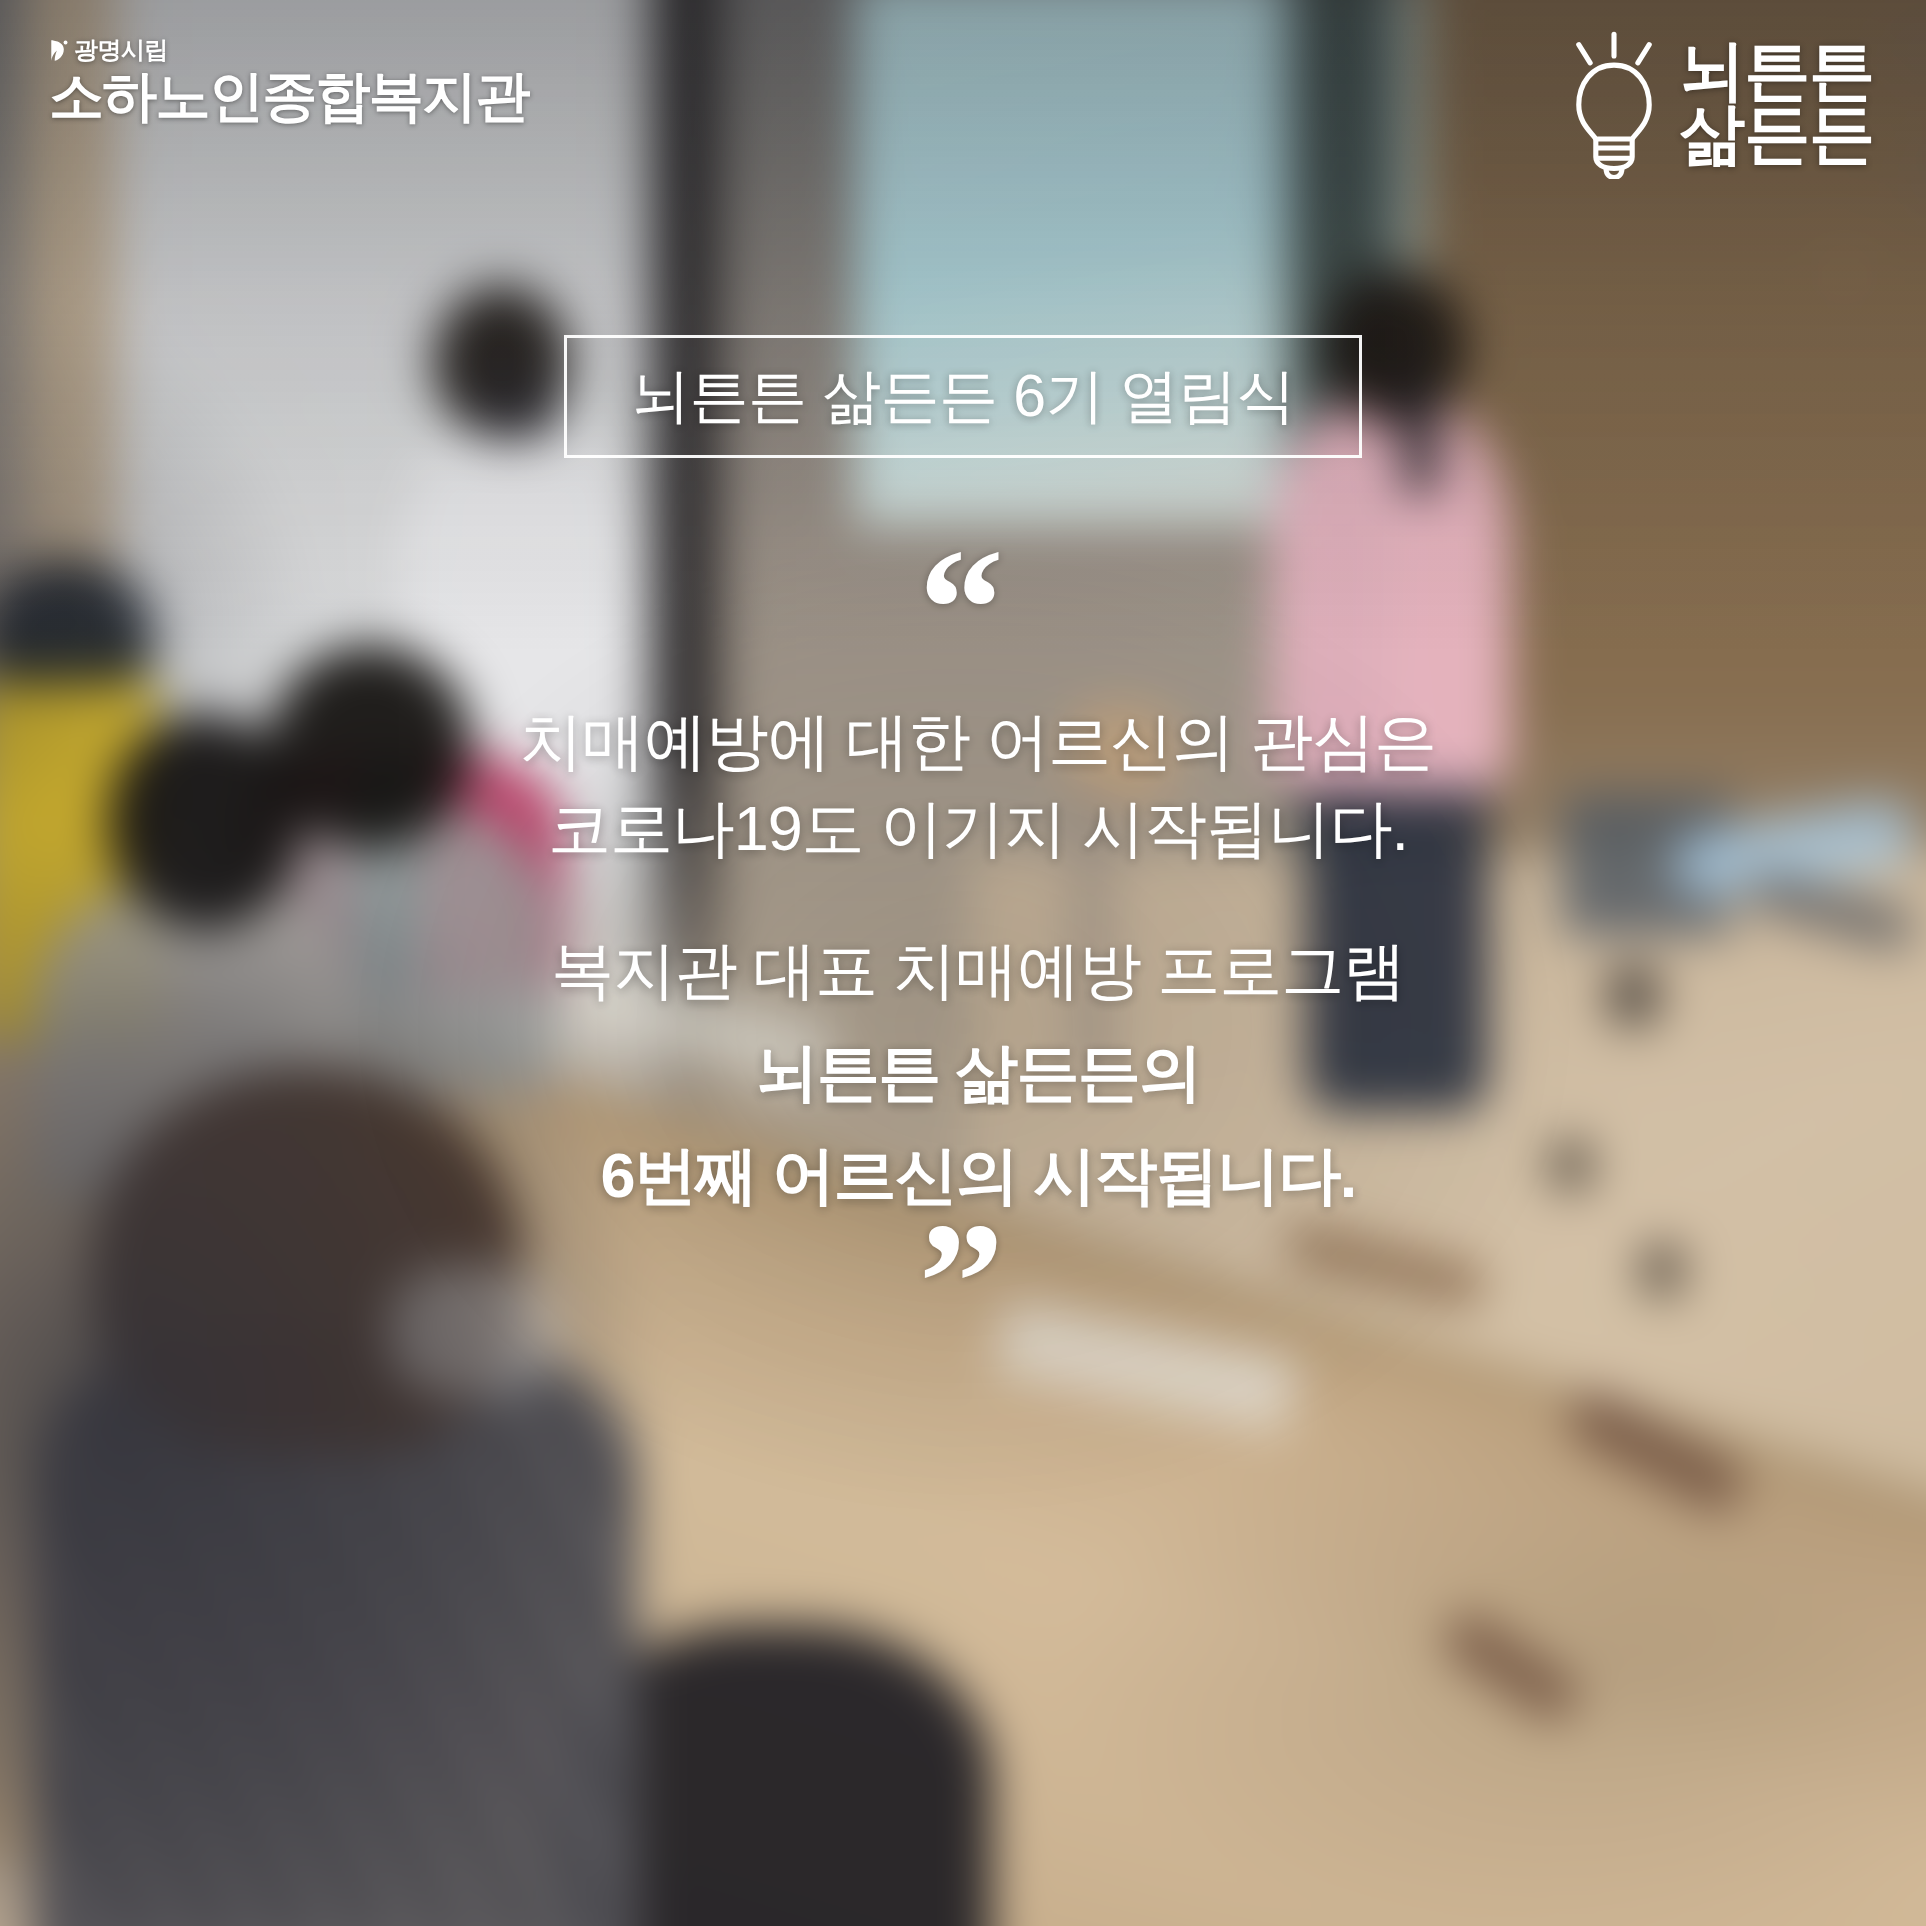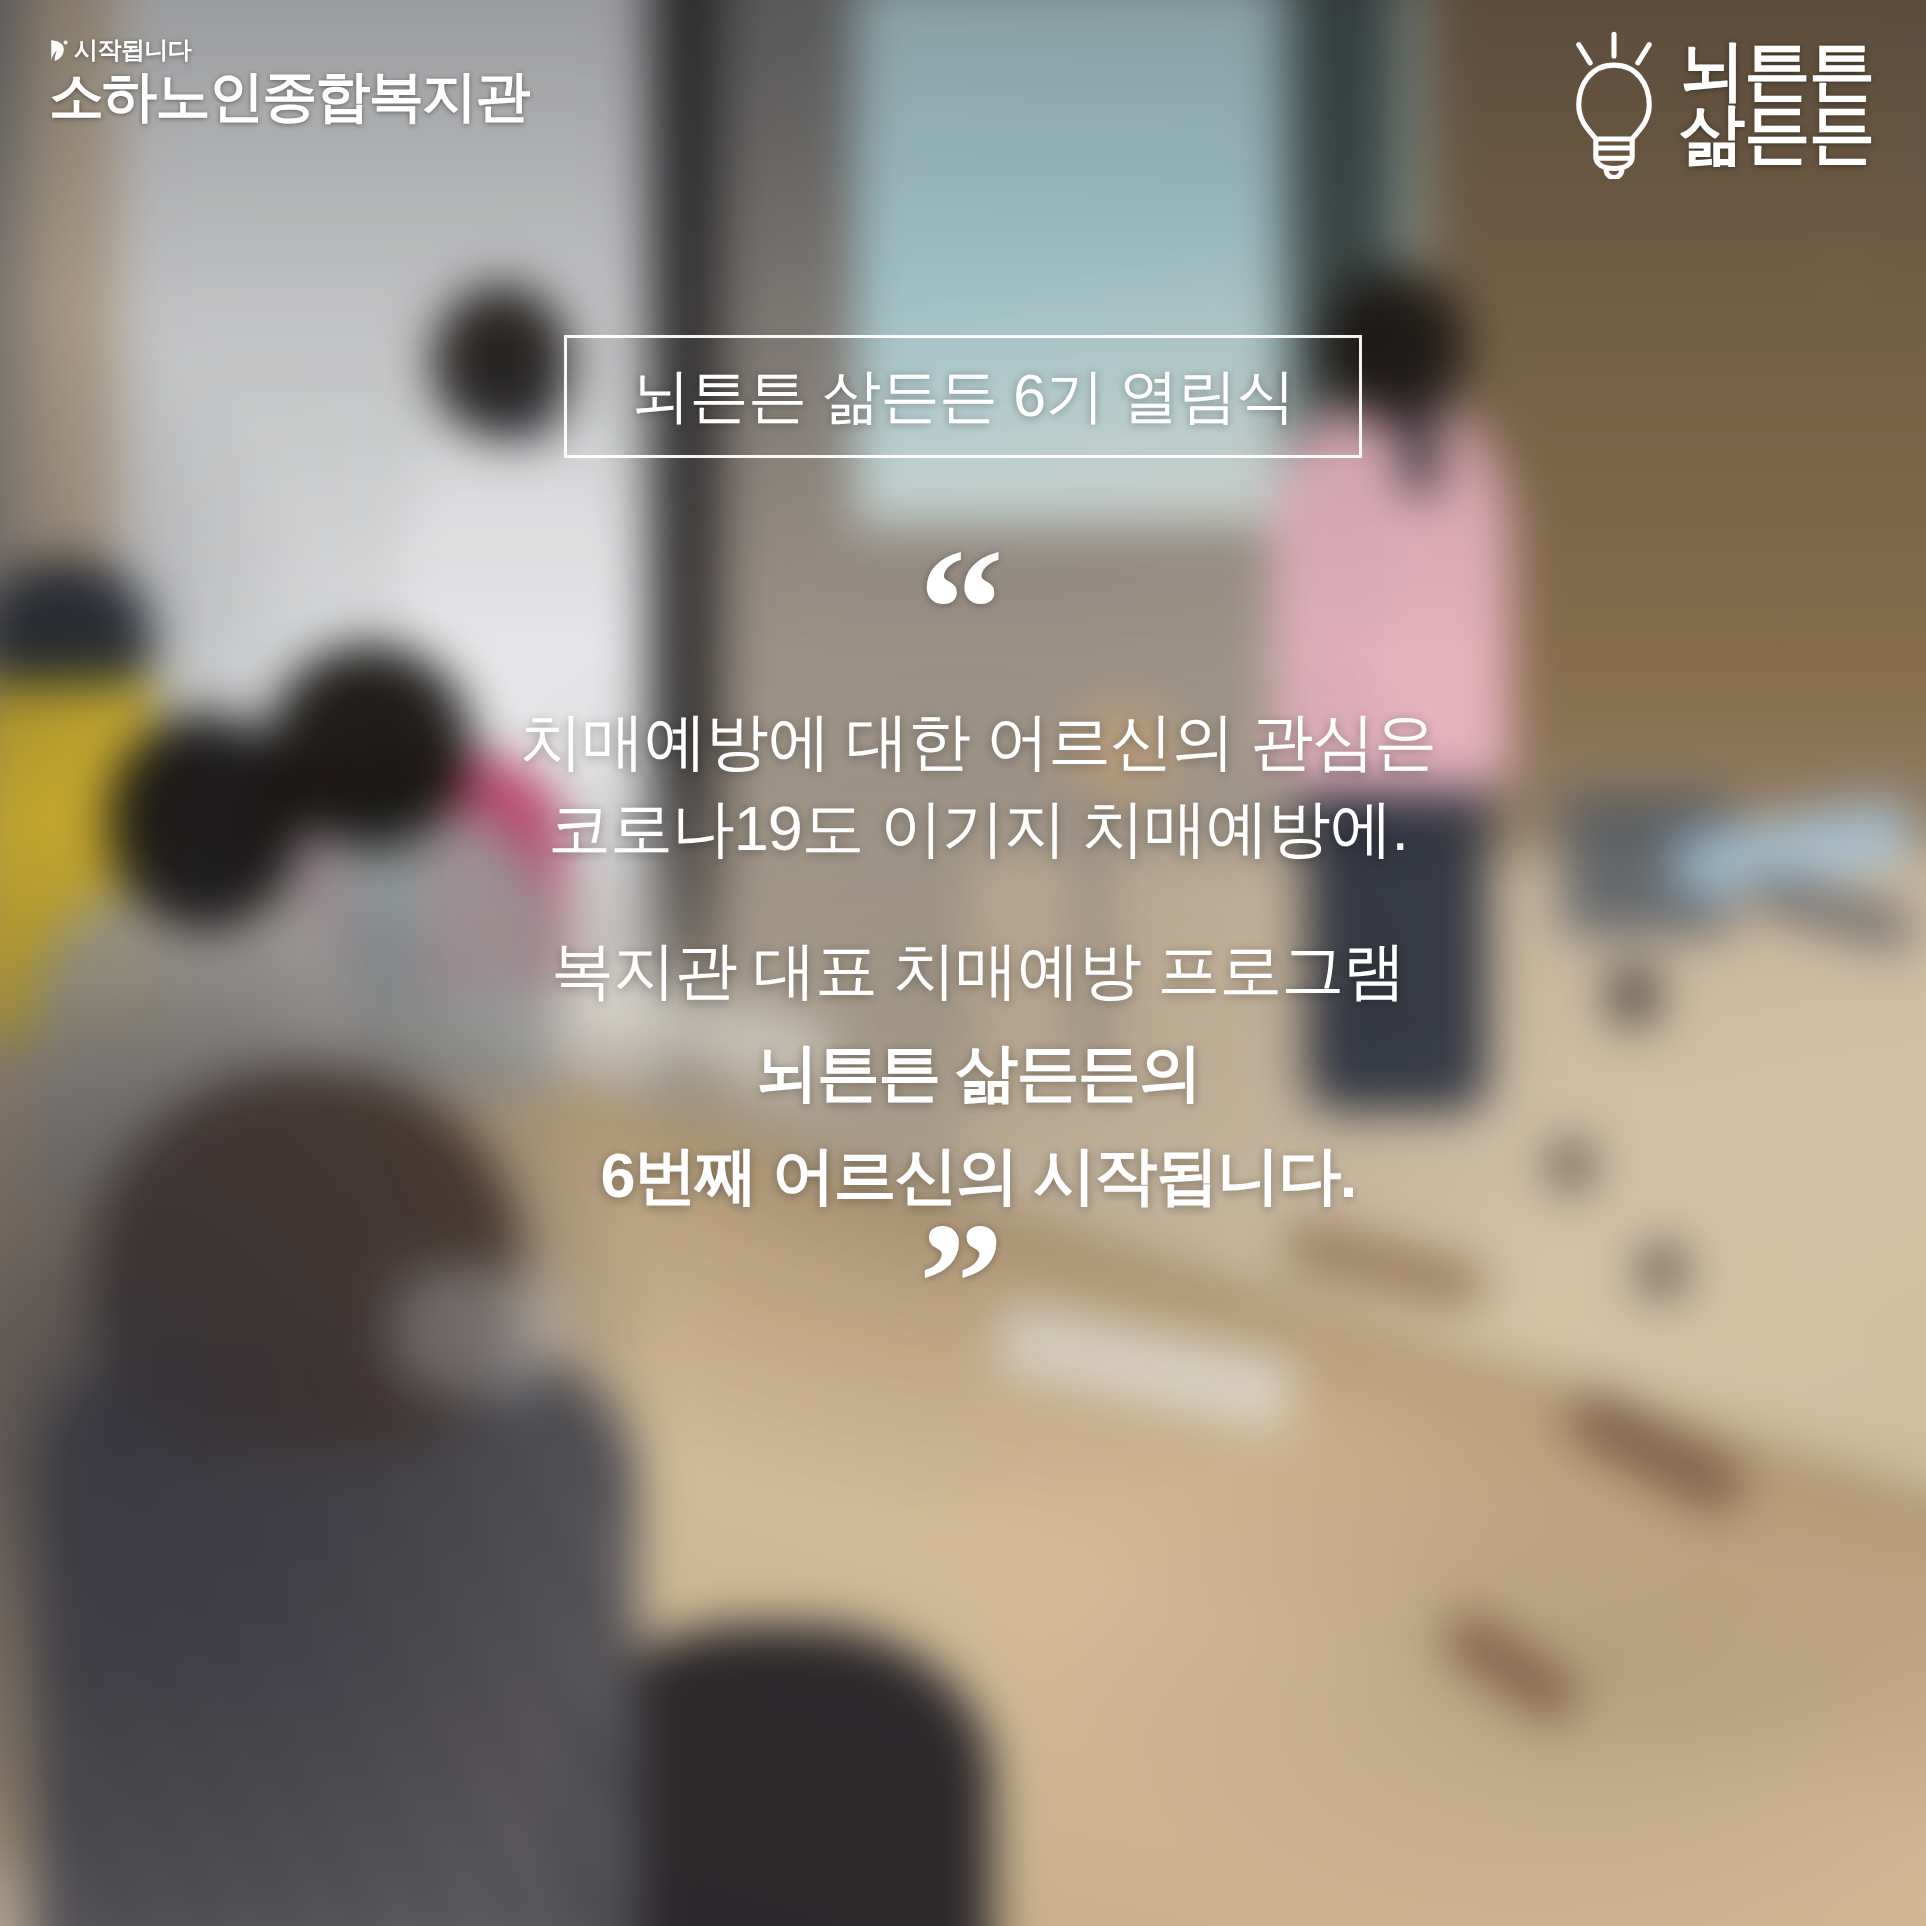--- a/index.html
+++ b/index.html
@@ -409,21 +409,21 @@
   <div class="content">
 
     <div class="logo-left">
       <div class="sub">
         <span class="leaf-mark">
           <svg viewBox="0 0 34 40" width="19.4" height="23" aria-hidden="true">
             <path d="M4 2 C4 2 26 3 26 18 C26 30 16 38 10 38 C10 28 14 20 14 20 C14 20 6 26 4 38 Z" fill="#ffffff"></path>
             <circle cx="29" cy="6" r="3.4" fill="#ffffff"></circle>
           </svg>
         </span>
-        <span>시작됩니다</span>
+        <span>광명시립</span>
       </div>
       <div class="main">소하노인종합복지관</div>
     </div>
 
     <div class="logo-right">
       <span class="bulb-icon">
         <svg viewBox="0 0 176 270" width="100" height="154" aria-hidden="true">
           <g fill="none" stroke="#ffffff" stroke-width="9" stroke-linecap="round">
 
             <line x1="26" y1="34" x2="46" y2="66"></line>
@@ -453,21 +453,21 @@
 
     <div class="title-box">
       <span class="title-text">뇌튼튼 삶든든 6기 열림식</span>
     </div>
 
     <div class="quote-block">
       <span class="qmark qmark-open">“</span>
 
       <div class="para para-1">
         <span class="ln">치매예방에 대한 어르신의 관심은</span>
-        <span class="ln">코로나19도 이기지 치매예방에.</span>
+        <span class="ln">코로나19도 이기지 시작됩니다.</span>
       </div>
 
       <div class="para para-2">
         <span class="ln">복지관 대표 치매예방 프로그램</span>
         <span class="ln bold">뇌튼튼 삶든든의</span>
         <span class="ln bold">6번째 어르신의 시작됩니다.</span>
       </div>
 
       <span class="qmark qmark-close">”</span>
     </div>

